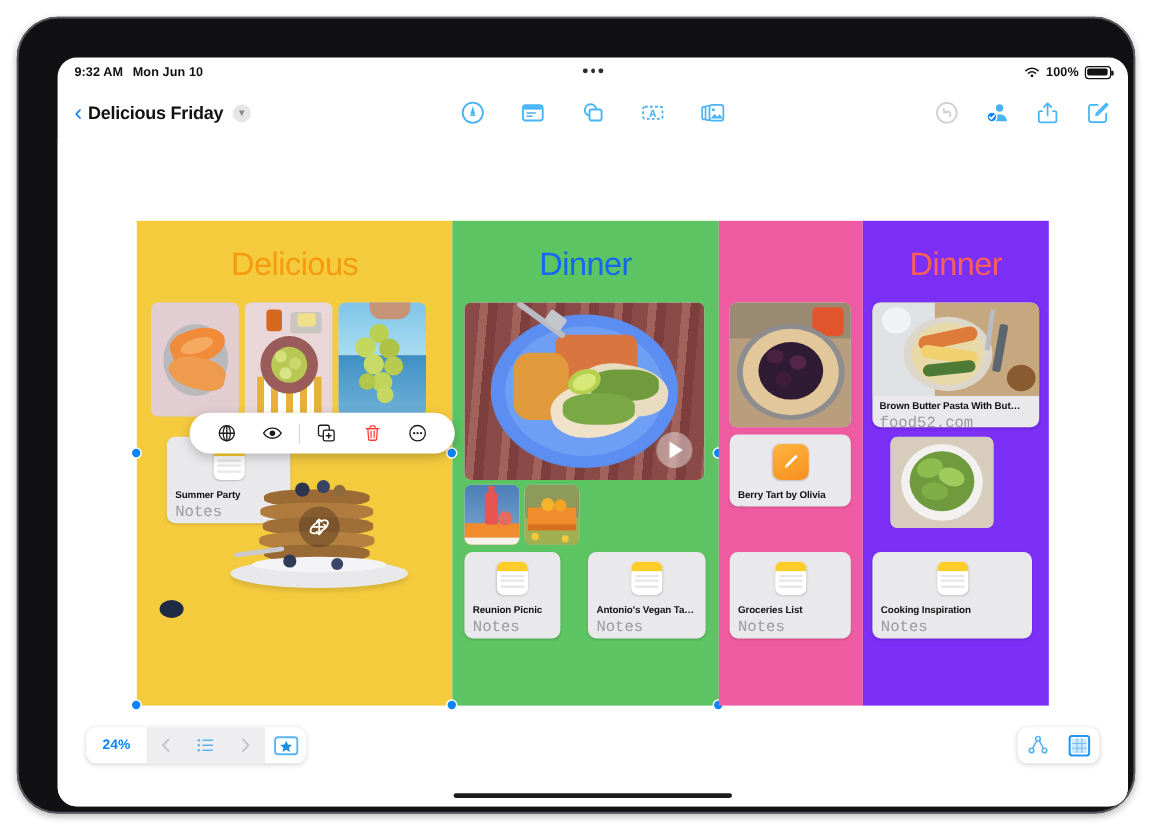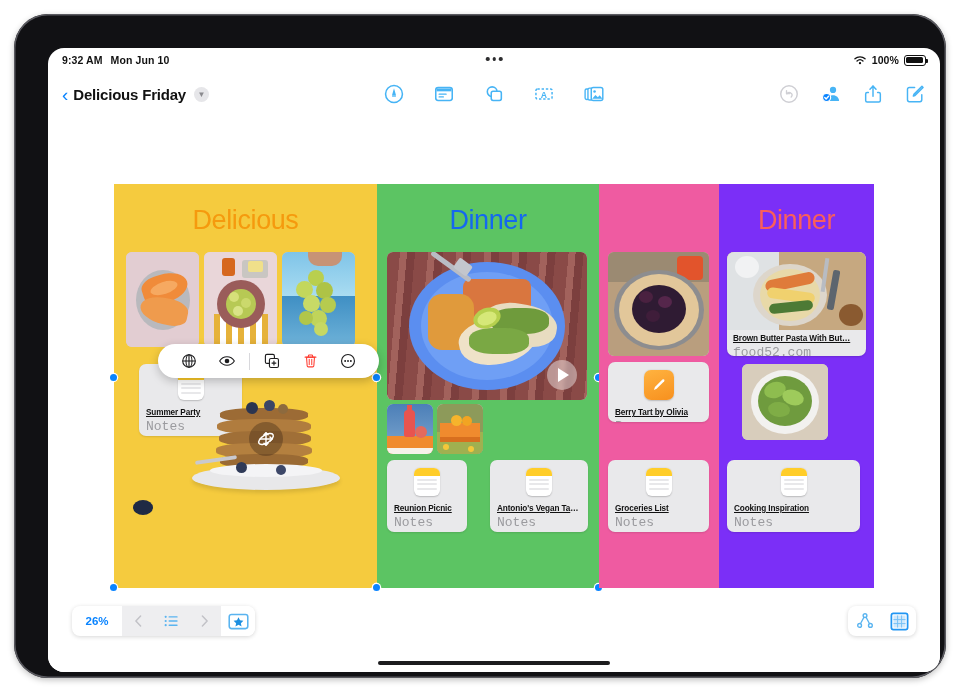--- a/index.html
+++ b/index.html
@@ -112,21 +112,21 @@
   
   .filecard {
     position: absolute;
     background: #e9e9eb;
     border-radius: 7px;
     overflow: hidden;
     box-shadow: 0 1px 2px rgba(0,0,0,.12);
   }
   .fc-icon-area { display: flex; align-items: center; justify-content: center; }
   .fc-label { padding: 0 7px 7px 7px; }
-  .fc-title { font-size: 8.2px; font-weight: bold; color: #111; white-space: nowrap; overflow: hidden; text-overflow: ellipsis; letter-spacing: -.1px; text-decoration: underline; }
+  .fc-title { font-size: 8.2px; font-weight: bold; color: #111; white-space: nowrap; overflow: hidden; text-overflow: ellipsis; letter-spacing: -.1px; }
   .fc-sub { font-size: 13px; color: #9b9b9f; margin-top: 2px; font-family: Liberation Mono, monospace; }
 
   .notes-icon {
     width: 26px; height: 28px; border-radius: 6px; background: #fff;
     box-shadow: 0 .5px 1.5px rgba(0,0,0,.2); overflow: hidden;
   }
   .notes-icon .cap { height: 8px; background: #ffcd29; }
   .notes-icon .ln { height: 2px; margin: 2.5px 3px 0 3px; background: #e8e8ea; border-radius: 1px; }
 
   .pages-icon {
@@ -622,21 +622,21 @@
             <svg width="18" height="18" viewBox="0 0 24 24">
               <circle cx="12" cy="12" r="8.6" fill="none" stroke="#1c1c1e" stroke-width="1.5"></circle>
               <circle cx="8.2" cy="12" r="1.25" fill="#1c1c1e"></circle>
               <circle cx="12" cy="12" r="1.25" fill="#1c1c1e"></circle>
               <circle cx="15.8" cy="12" r="1.25" fill="#1c1c1e"></circle>
             </svg>
           </div>
         </div>
 
         <div class="bottombar-left">
-          <div class="zoomval">26%</div>
+          <div class="zoomval">24%</div>
           <div class="navgroup">
             <div class="navbtn">
               <svg width="11" height="14" viewBox="0 0 12 16">
                   <path d="M8.4 2.4L3 8l5.4 5.6" fill="none" stroke="#c2c2c7" stroke-width="1.7" stroke-linecap="round" stroke-linejoin="round"></path>
                 </svg>
             </div>
             <div class="navbtn">
               <svg width="15" height="14" viewBox="0 0 18 16">
                 <circle cx="2" cy="3" r="1.3" fill="#5ab4f0"></circle>
                   <rect x="5.4" y="2.2" width="11" height="1.7" rx=".8" fill="#5ab4f0"></rect>

